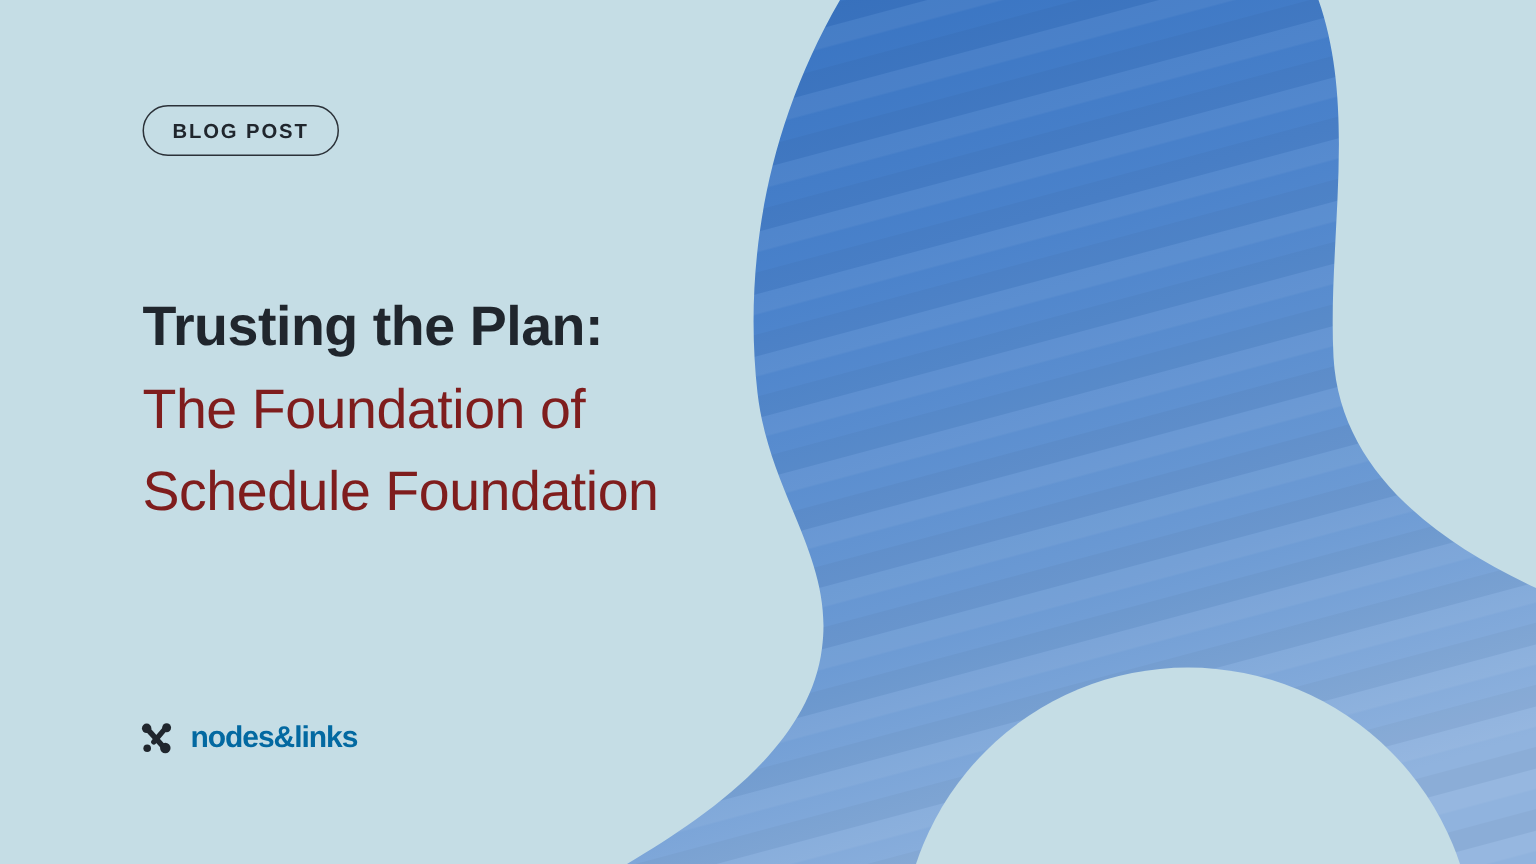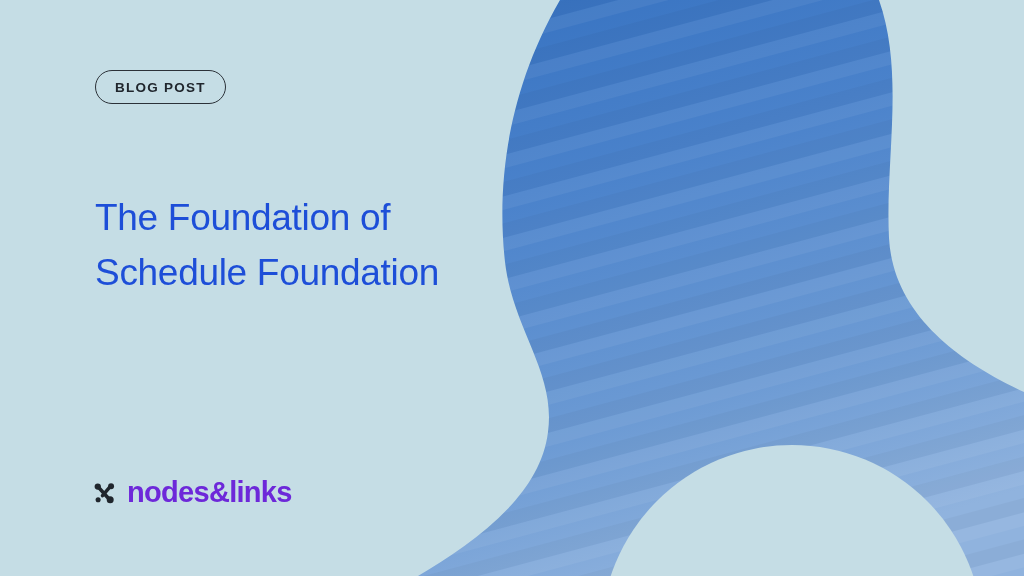--- a/index.html
+++ b/index.html
@@ -58,42 +58,42 @@
     font-size: 37px;
     line-height: 55px;
     letter-spacing: -0.3px;
     white-space: nowrap;
   }
   .headline .line.bold {
     font-weight: bold;
   }
   .headline .line.regular {
     font-weight: normal;
-    color: #1d4ed8;
+    color: #7f1d1d;
   }
 
   
   .logo {
     position: absolute;
     left: 92px;
     top: 478px;
     display: flex;
     align-items: center;
     gap: 7px;
   }
   .logo-mark {
     width: 28px;
     height: 28px;
     display: block;
   }
   .logo-word {
-    font-size: 29px;
+    font-size: 20px;
     font-weight: bold;
     letter-spacing: -0.7px;
-    color: #6d28d9;
+    color: #0369a1;
     line-height: 1;
   }
 </style>
 </head>
 <body>
 
 <div id="canvas">
 
   <svg class="blob-layer" viewBox="0 0 1024 576" aria-hidden="true">
     <defs>
@@ -130,20 +130,21 @@
     </g>
 
     <circle cx="792" cy="636" r="191" fill="#c5dde5"></circle>
   </svg>
 
   <div class="badge">
     <span>BLOG POST</span>
   </div>
 
   <div class="headline">
+    <div class="line bold">Trusting the Plan:</div>
     <div class="line regular">The Foundation of</div>
     <div class="line regular">Schedule Foundation</div>
   </div>
 
   <div class="logo">
     <svg class="logo-mark" viewBox="0 0 32 32" aria-hidden="true">
       <g fill="#20262d">
 
         <path d="M7.0 9.0 L20.5 24.0" stroke="#20262d" stroke-width="4.2" stroke-linecap="round" fill="none"></path>
         <path d="M21.0 8.5 L12.0 19.0" stroke="#20262d" stroke-width="4.0" stroke-linecap="round" fill="none"></path>

